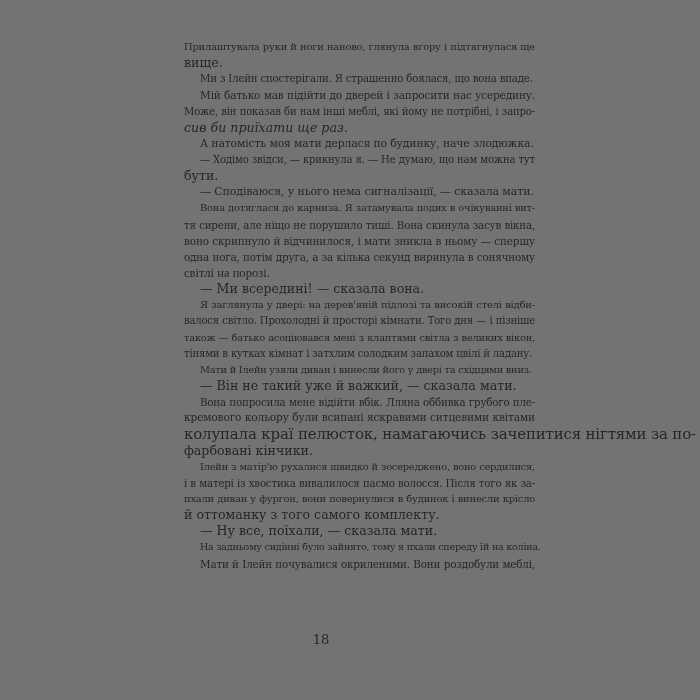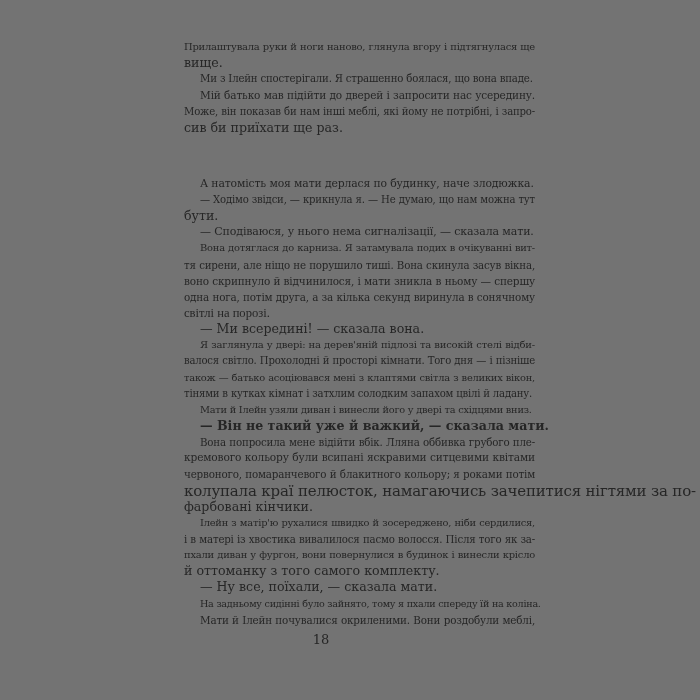--- a/index.html
+++ b/index.html
@@ -57,43 +57,42 @@
 </head>
 <body>
 
 <div class="page">
   <div class="text-column" id="text-column">
       <span class="line" style="white-space: nowrap; letter-spacing: -0.211178px; font-size: 9.93633px;">Прилаштувала руки й ноги наново, глянула вгору і підтягнулася ще</span>
       <span class="line last" style="white-space: nowrap;">вище.</span>
       <span class="line indent last" style="white-space: nowrap; letter-spacing: -0.191396px; font-size: 10.1957px;">Ми з Ілейн спостерігали. Я страшенно боялася, що вона впаде.</span>
       <span class="line indent" style="white-space: nowrap; letter-spacing: -0.163202px; font-size: 10.5636px;">Мій батько мав підійти до дверей і запросити нас усередину.</span>
       <span class="line" style="white-space: nowrap; letter-spacing: -0.196755px; font-size: 10.1432px;">Може, він показав би нам інші меблі, які йому не потрібні, і запро-</span>
-      <span class="line last" style="white-space: nowrap;">сив би приїхати ще раз.</span>
-      <span class="line indent last" style="white-space: nowrap; letter-spacing: -0.140733px; font-size: 10.8409px; margin-top: 40px;">А натомість моя мати дерлася по будинку, наче злодюжка.</span>
+      <span class="line last" style="white-space: nowrap; font-style: italic;">сив би приїхати ще раз.</span>
+      <span class="line indent last" style="white-space: nowrap; letter-spacing: -0.140733px; font-size: 10.8409px;">А натомість моя мати дерлася по будинку, наче злодюжка.</span>
       <span class="line indent" style="white-space: nowrap; letter-spacing: -0.197612px; font-size: 10.1079px;">— Ходімо звідси, — крикнула я. — Не думаю, що нам можна тут</span>
       <span class="line last" style="white-space: nowrap;">бути.</span>
       <span class="line indent last" style="white-space: nowrap; letter-spacing: -0.127418px; font-size: 11.0177px;">— Сподіваюся, у нього нема сигналізації, — сказала мати.</span>
       <span class="line indent" style="white-space: nowrap; letter-spacing: -0.21487px; font-size: 9.89611px;">Вона дотяглася до карниза. Я затамувала подих в очікуванні вит-</span>
       <span class="line" style="white-space: nowrap; letter-spacing: -0.184738px; font-size: 10.2847px;">тя сирени, але ніщо не порушило тиші. Вона скинула засув вікна,</span>
       <span class="line" style="white-space: nowrap; letter-spacing: -0.166601px; font-size: 10.5116px;">воно скрипнуло й відчинилося, і мати зникла в ньому — спершу</span>
       <span class="line" style="white-space: nowrap; letter-spacing: -0.175874px; font-size: 10.4019px;">одна нога, потім друга, а за кілька секунд виринула в сонячному</span>
       <span class="line last" style="white-space: nowrap; font-family: Liberation Serif, serif;">світлі на порозі.</span>
       <span class="line indent last" style="white-space: nowrap;">— Ми всередині! — сказала вона.</span>
       <span class="line indent" style="white-space: nowrap; letter-spacing: -0.206199px; font-size: 10.0272px;">Я заглянула у двері: на дерев'яній підлозі та високій стелі відби-</span>
       <span class="line" style="white-space: nowrap; letter-spacing: -0.200865px; font-size: 10.0836px;">валося світло. Прохолодні й просторі кімнати. Того дня — і пізніше</span>
       <span class="line" style="white-space: nowrap; letter-spacing: -0.217181px; font-size: 9.86534px;">також — батько асоціювався мені з клаптями світла з великих вікон,</span>
       <span class="line last" style="white-space: nowrap; letter-spacing: -0.197415px; font-size: 10.1254px;">тінями в кутках кімнат і затхлим солодким запахом цвілі й ладану.</span>
       <span class="line indent last" style="white-space: nowrap; letter-spacing: -0.225998px; font-size: 9.75637px;">Мати й Ілейн узяли диван і винесли його у двері та східцями вниз.</span>
-      <span class="line indent last" style="white-space: nowrap; font-weight: bold;">— Він не такий уже й важкий, — сказала мати.</span>
+      <span class="line indent last" style="white-space: nowrap;">— Він не такий уже й важкий, — сказала мати.</span>
       <span class="line indent" style="white-space: nowrap; letter-spacing: -0.184777px; font-size: 10.2834px;">Вона попросила мене відійти вбік. Лляна оббивка грубого пле-</span>
       <span class="line" style="white-space: nowrap; letter-spacing: -0.156104px; font-size: 10.6412px;">кремового кольору були всипані яскравими ситцевими квітами</span>
-      <span class="line" style="white-space: nowrap; letter-spacing: -0.180384px; font-size: 10.3336px;">червоного, помаранчевого й блакитного кольору; я роками потім</span>
       <span class="line" style="white-space: nowrap; letter-spacing: -0.18041px; font-size: 15px;">колупала краї пелюсток, намагаючись зачепитися нігтями за по-</span>
       <span class="line last" style="white-space: nowrap;">фарбовані кінчики.</span>
-      <span class="line indent" style="white-space: nowrap; letter-spacing: -0.216205px; font-size: 9.87332px;">Ілейн з матір'ю рухалися швидко й зосереджено, ніби сердилися,</span>
+      <span class="line indent" style="white-space: nowrap; letter-spacing: -0.216205px; font-size: 9.87332px;">Ілейн з матір'ю рухалися швидко й зосереджено, воно сердилися,</span>
       <span class="line" style="white-space: nowrap; letter-spacing: -0.189039px; font-size: 10.2412px;">і в матері із хвостика вивалилося пасмо волосся. Після того як за-</span>
       <span class="line" style="white-space: nowrap; letter-spacing: -0.211178px; font-size: 9.94087px;">пхали диван у фургон, вони повернулися в будинок і винесли крісло</span>
       <span class="line last" style="white-space: nowrap;">й оттоманку з того самого комплекту.</span>
       <span class="line indent last" style="white-space: nowrap;">— Ну все, поїхали, — сказала мати.</span>
       <span class="line indent last" style="white-space: nowrap; letter-spacing: -0.23963px; font-size: 9.58229px;">На задньому сидінні було зайнято, тому я пхали спереду їй на коліна.</span>
       <span class="line indent" style="white-space: nowrap; letter-spacing: -0.177276px; font-size: 10.3694px;">Мати й Ілейн почувалися окриленими. Вони роздобули меблі,</span>
     </div>
   <div class="page-number">18</div>
 </div>
 

